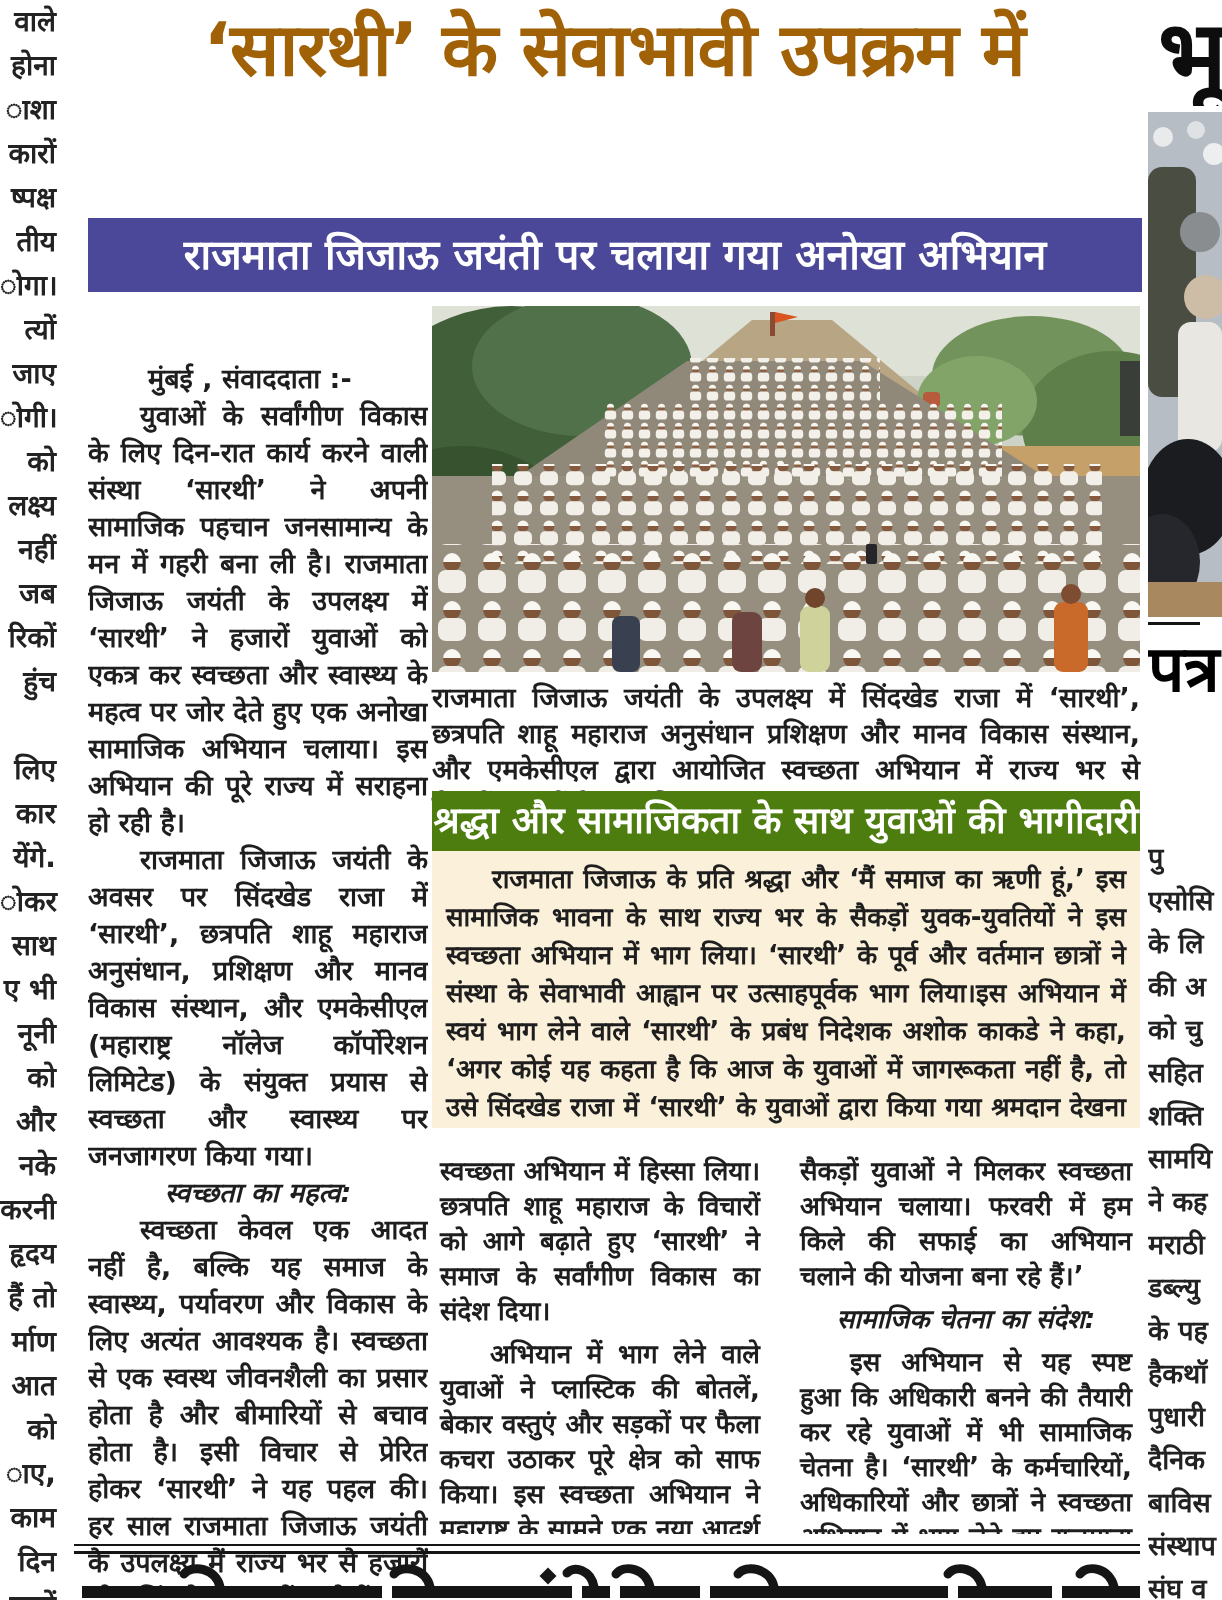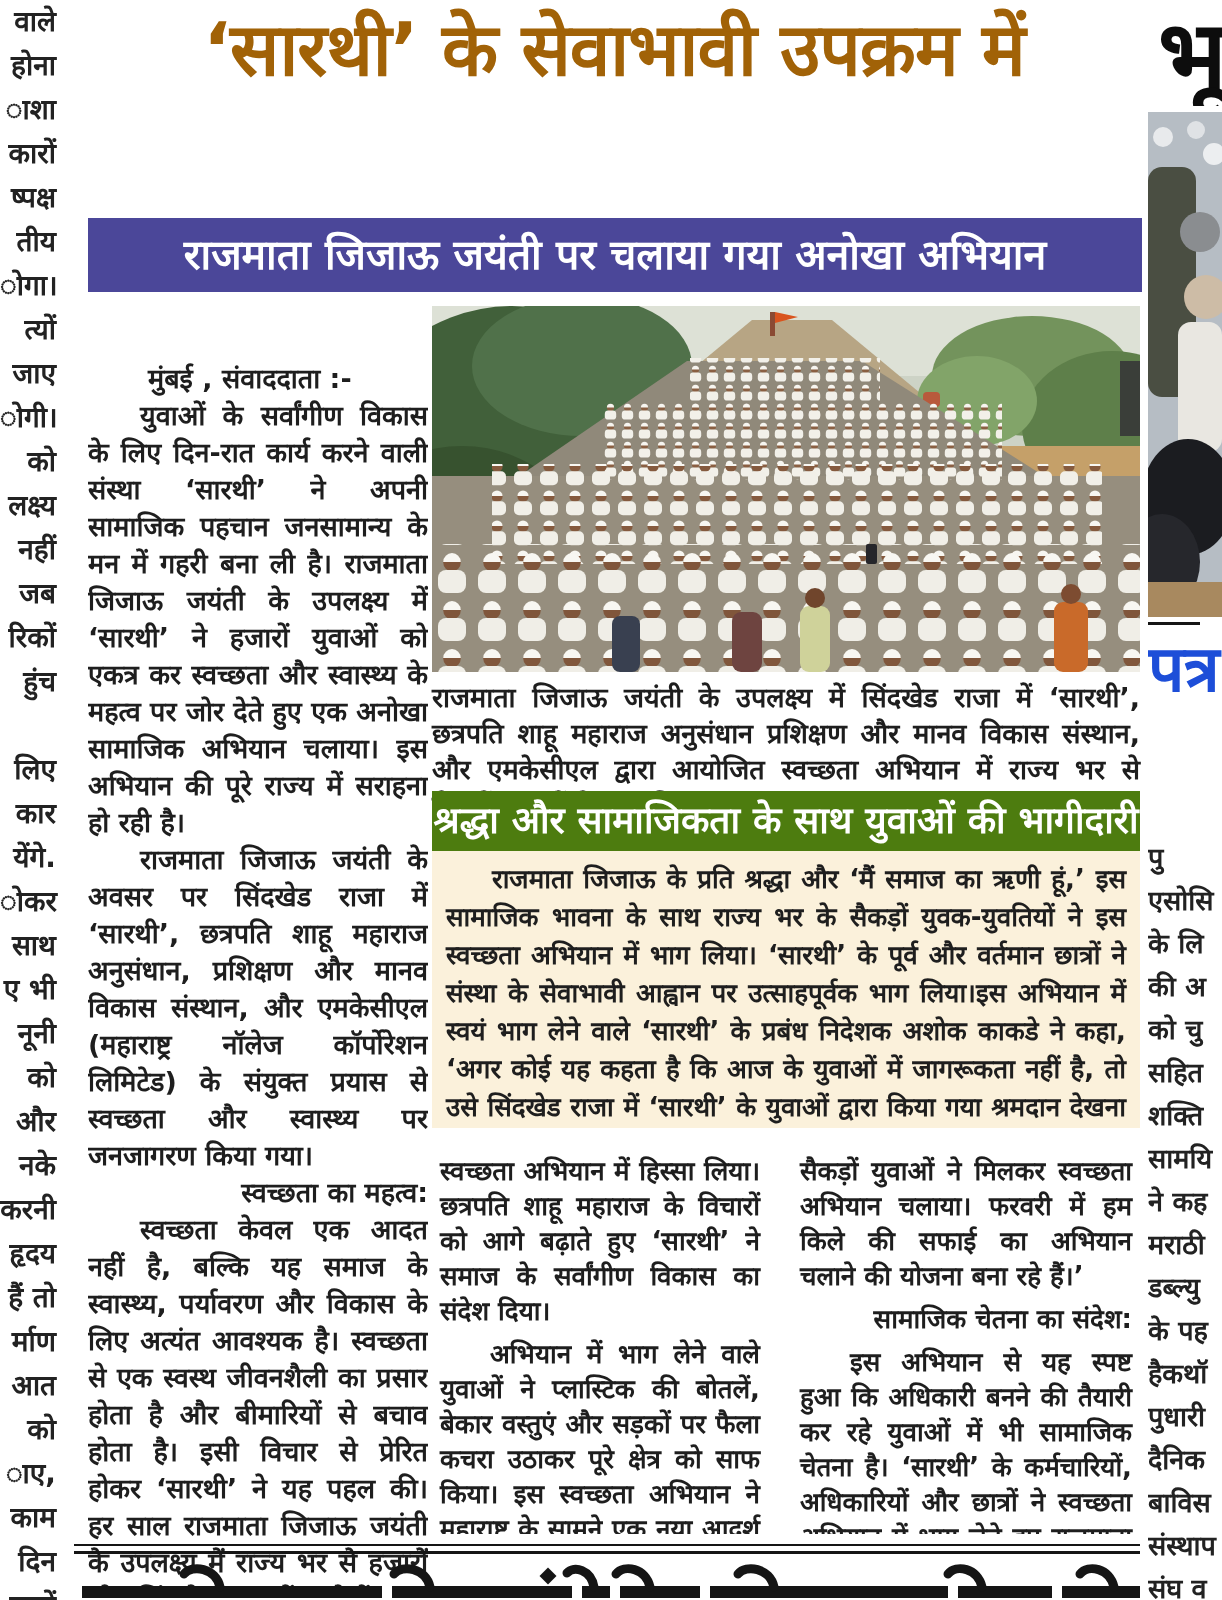--- a/index.html
+++ b/index.html
@@ -19,21 +19,21 @@
   .headline span{display:block;}
 
   .banner{position:absolute;text-align:center;color:#ffffff;font-weight:800;white-space:nowrap;overflow:hidden;}
   .banner.purple{top:218px;left:2px;right:0;height:74px;line-height:74px;font-size:41px;background:#4B4799;}
   .banner.orange{top:791px;left:346px;width:708px;height:60px;line-height:60px;font-size:37px;background:#4d7c0f;}
 
   .leadcol{position:absolute;top:320px;left:2px;width:340px;height:1230px;overflow:hidden;
            font-size:27px;line-height:37px;font-weight:600;text-align:justify;margin-top:40px;}
   .leadcol p{margin:0;text-indent:52px;}
   .leadcol p.dateline{text-indent:60px;font-weight:800;text-align:left;}
-  .subhead{font-weight:800;text-align:right;text-indent:0 !important;}
+  .subhead{font-weight:800;text-align:center;text-indent:0 !important;font-style:italic;}
 
   .photo{position:absolute;top:306px;left:346px;width:708px;height:366px;margin:0;overflow:hidden;background:#cdd3c6;}
   .photo svg{display:block;width:100%;height:100%;}
 
   .caption{position:absolute;top:680px;left:346px;width:708px;margin:0;
            font-size:27px;line-height:36px;font-weight:600;text-align:justify;}
 
   .creambox{position:absolute;top:851px;left:346px;width:708px;height:277px;box-sizing:border-box;
             background:#FBF1DB;padding:9px 14px 0 14px;font-size:26px;line-height:38px;
             font-weight:600;text-align:justify;overflow:hidden;}
@@ -52,21 +52,21 @@
   .cutoff svg{display:block;}
 
   
   .edge-right{position:absolute;left:1148px;top:0;width:74px;height:1600px;overflow:hidden;}
   .er-head1{position:absolute;top:0;left:10px;width:70px;height:106px;overflow:hidden;
             font-size:98px;line-height:112px;font-weight:900;color:#0d0d0d;white-space:nowrap;}
   .er-photo{position:absolute;top:112px;left:0;width:74px;height:505px;margin:0;overflow:hidden;}
   .er-photo svg{display:block;width:100%;height:100%;}
   .er-rule{position:absolute;top:622px;left:0;width:52px;height:3px;background:#151515;}
   .er-head2{position:absolute;top:630px;left:0;width:74px;height:72px;overflow:hidden;
-            font-size:64px;line-height:78px;font-weight:900;color:#1d4ed8;white-space:nowrap;}
+            font-size:64px;line-height:78px;font-weight:900;color:#000000;white-space:nowrap;}
   .er-frags{position:absolute;top:836px;left:0;width:74px;font-size:27px;font-weight:600;color:#222;}
   .er-frags .frag{height:43px;line-height:43px;white-space:nowrap;overflow:visible;}
 </style>
 </head>
 <body>
 
 <div class="page">
 
   <aside class="edge-left">
       <div class="frag">वाले</div>

